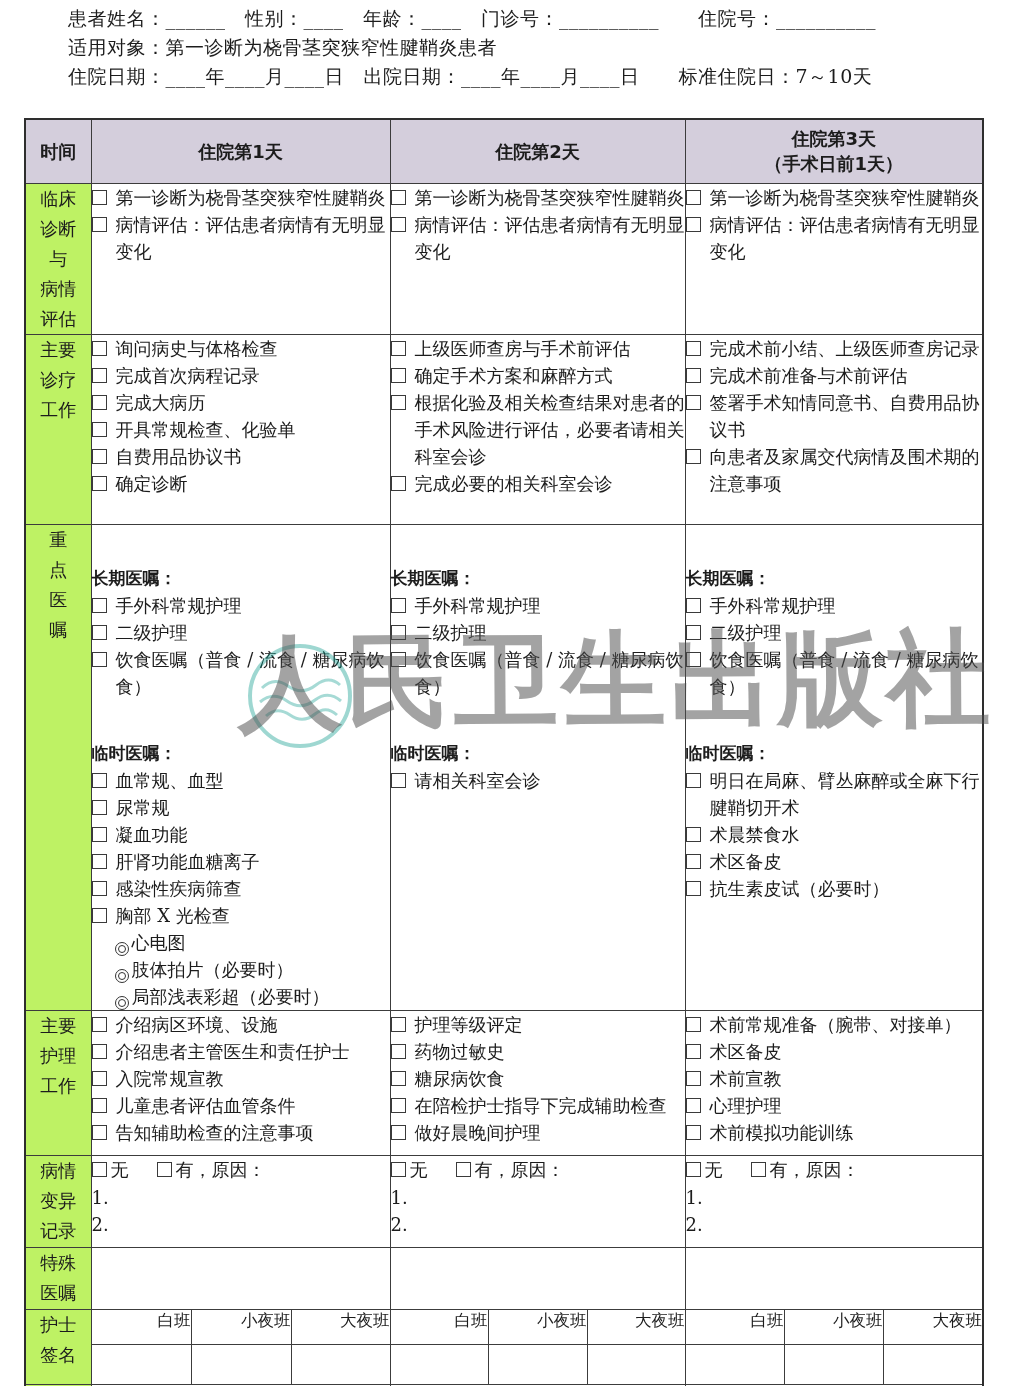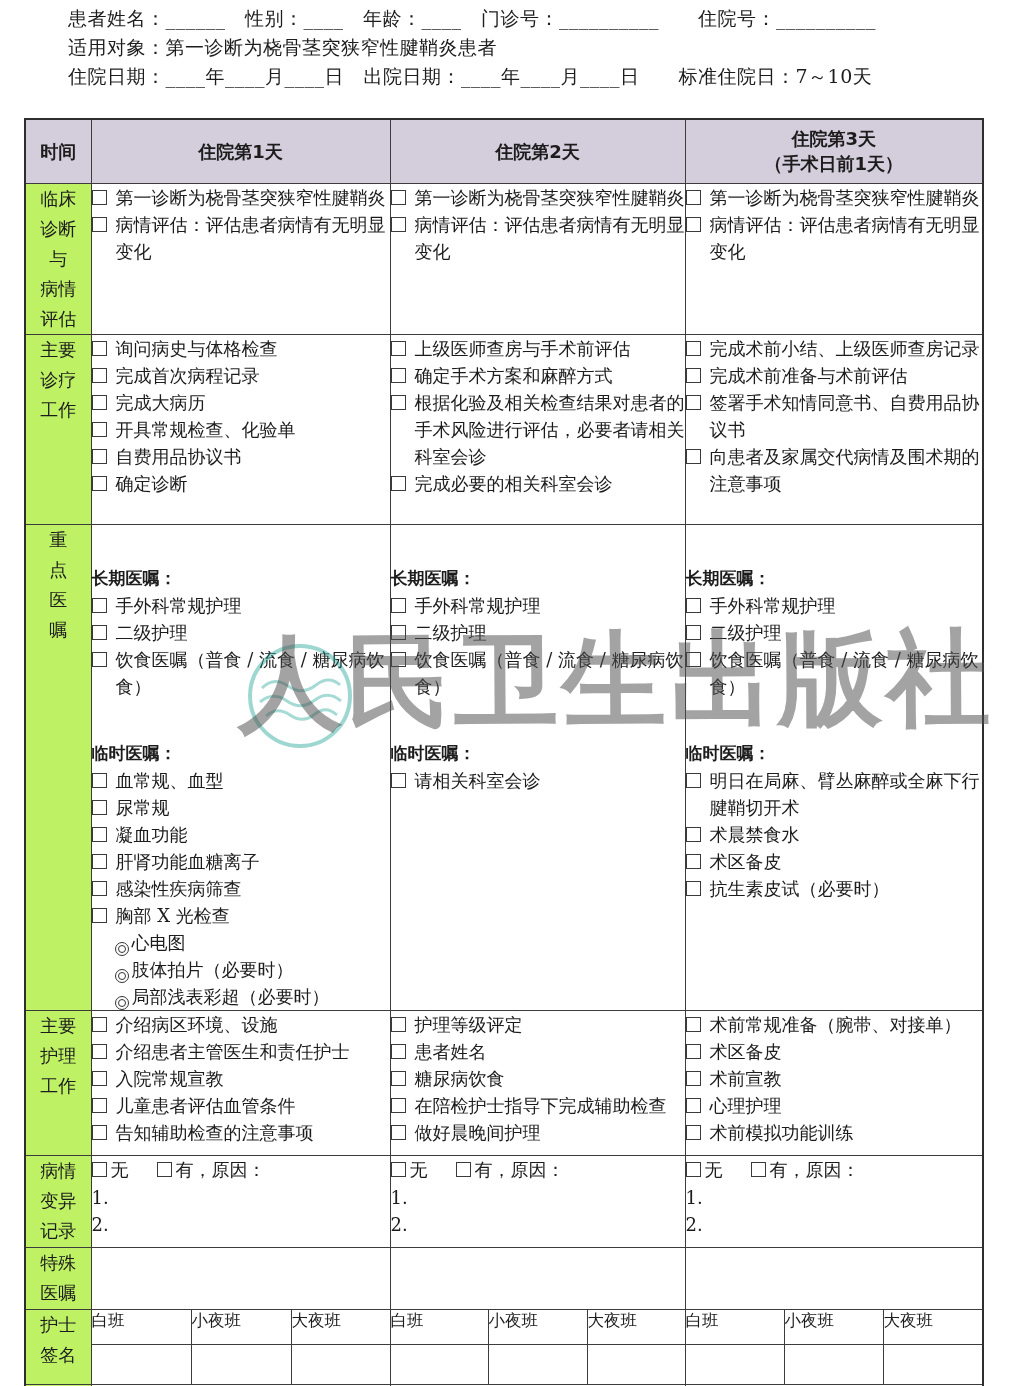--- a/index.html
+++ b/index.html
@@ -40,21 +40,21 @@
   .ring-i::after{content:"";position:absolute;inset:2px;border:1.3px solid #333;border-radius:50%;}
   .item.cbi{display:inline-flex;margin-right:28px;}
   .item.cbi .cbx{margin-right:4px;}
   .item.plain{display:block;}
   .txt{min-width:0;}
   
   tr.r-head{height:64px;} tr.r-s0{height:148px;} tr.r-s1{height:190px;}
   tr.r-s2{height:423px;} tr.r-s3{height:145px;} tr.r-s4{height:92px;}
   tr.r-special{height:62px;} tr.r-nurse-h{height:35px;} tr.r-nurse-e{height:40px;}
   tr.r-doctor{height:57px;}
-  .shift{font-size:16.5px;text-align:left;vertical-align:middle;font-weight:normal;
+  .shift{font-size:16.5px;text-align:right;vertical-align:middle;font-weight:normal;
     font-family:"DejaVu Serif","Liberation Serif",serif;}
   .sig-cell,.empty-cell{background:#fff;}
   
   .wm-text{
     position:absolute;left:238px;top:612px;width:760px;z-index:3;pointer-events:none;
     font-size:104px;font-weight:bold;letter-spacing:4px;white-space:nowrap;
     color:rgba(78,78,78,0.52);font-family:"DejaVu Serif","Liberation Serif",serif;
     transform:rotate(-0.4deg);
   }
   .wm-logo{position:absolute;left:240px;top:640px;z-index:2;pointer-events:none;}
@@ -345,21 +345,21 @@
               <span class="txt">告知辅助检查的注意事项</span>
             </div>
           </td>
         <td class="cell" colspan="3">
             <div class="item cb">
               <span class="cbx"></span>
               <span class="txt">护理等级评定</span>
             </div>
             <div class="item cb">
               <span class="cbx"></span>
-              <span class="txt">患者姓名</span>
+              <span class="txt">药物过敏史</span>
             </div>
             <div class="item cb">
               <span class="cbx"></span>
               <span class="txt">糖尿病饮食</span>
             </div>
             <div class="item cb">
               <span class="cbx"></span>
               <span class="txt">在陪检护士指导下完成辅助检查</span>
             </div>
             <div class="item cb">

